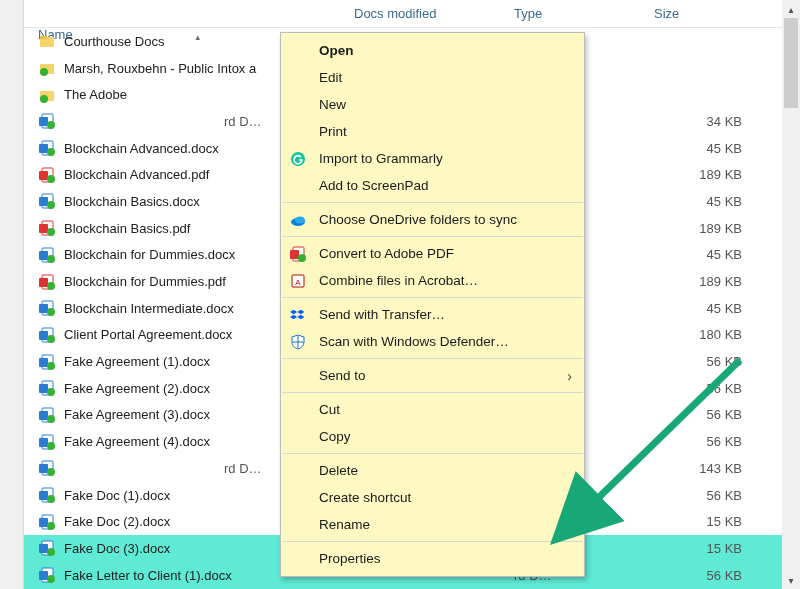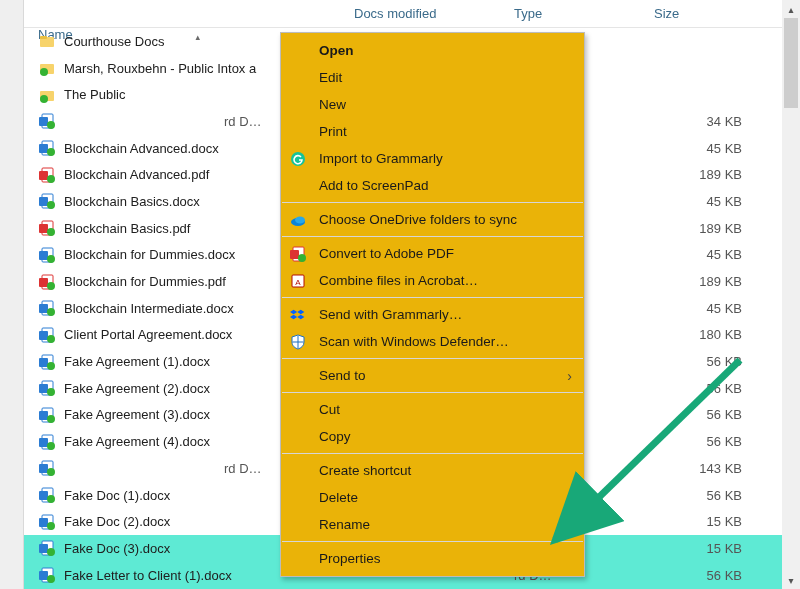--- a/index.html
+++ b/index.html
@@ -23,21 +23,21 @@
   
   .files { position: absolute; left: 24px; right: 18px; top: 28px; bottom: 0; }
   .row { height: 26.7px; display: flex; align-items: center; padding-left: 14px; }
   .row.sel { background: #5eead4; }
   .icon { width: 18px; height: 18px; margin-right: 8px; display: inline-flex; align-items:center; justify-content:center;}
   .fname { flex: 0 0 290px; white-space: nowrap; overflow: hidden; text-overflow: ellipsis; color: #202020; }
   .fdate { flex: 0 0 160px; color: #555; }
   .ftype { flex: 0 0 140px; color: #555; white-space: nowrap; overflow: hidden; text-overflow: ellipsis; }
   .fsize { flex: 1; color: #555; text-align: right; padding-right: 40px; }
   
-  .ctxmenu { position: absolute; left: 280px; top: 32px; width: 305px; background: #eab308; border: 1px solid #bcbcbc; box-shadow: 2px 3px 5px rgba(0,0,0,.25); padding: 4px 0; }
+  .ctxmenu { position: absolute; left: 280px; top: 32px; width: 305px; background: #fef9c3; border: 1px solid #bcbcbc; box-shadow: 2px 3px 5px rgba(0,0,0,.25); padding: 4px 0; }
   .mitem { height: 27px; display: flex; align-items: center; padding-left: 38px; padding-right: 12px; font-size: 13.5px; color: #1a1a1a; position: relative; }
   .mitem.bold { font-weight: 600; }
   .msep { height: 1px; background: #d6d6d6; margin: 3px 1px; }
   .micon { position: absolute; left: 8px; width: 18px; height: 18px; display: inline-flex; align-items: center; justify-content: center; }
   .mchevron { margin-left: auto; color: #444; font-size: 14px; }
   
   .arrow { position: absolute; pointer-events: none; }
 </style>
 </head>
 <body>
@@ -86,21 +86,21 @@
         <span class="ftype"></span>
         <span class="fsize"></span>
       </div>
       <div class="row">
         <span class="icon">
           <svg width="16" height="16">
             <rect x="1" y="4" width="14" height="10" rx="1" fill="#f7d36b"></rect>
             <circle cx="5" cy="12" r="4" fill="#34b233"></circle>
           </svg>
         </span>
-        <span class="fname">The Public</span>
+        <span class="fname">The Adobe</span>
         <span class="fdate"></span>
         <span class="ftype"></span>
         <span class="fsize"></span>
       </div>
       <div class="row">
         <span class="icon">
           <svg width="16" height="16">
             <rect x="3" y="1" width="11" height="14" rx="1" fill="#fff" stroke="#2b7cd3"></rect>
             <rect x="0" y="4" width="9" height="9" rx="1" fill="#2b7cd3"></rect>
             <circle cx="12" cy="12" r="4" fill="#34b233"></circle>
@@ -388,21 +388,21 @@
         </span>
         <span>Combine files in Acrobat…</span>
       </div>
       <div class="msep"></div>
       <div class="mitem">
         <span class="micon">
           <svg width="16" height="16">
             <path d="M4 3l4 2.5L4 8 0 5.5z M12 3l4 2.5L12 8 8 5.5z M4 8.5l4 2.5-4 2.5L0 11z M12 8.5l4 2.5-4 2.5L8 11z" fill="#0061ff" transform="scale(.9)"></path>
           </svg>
         </span>
-        <span>Send with Grammarly…</span>
+        <span>Send with Transfer…</span>
       </div>
       <div class="mitem">
         <span class="micon">
           <svg width="16" height="16">
             <path d="M8 1l6 2v5c0 4-3 6-6 7-3-1-6-3-6-7V3z" fill="#fff" stroke="#1e70c1"></path>
             <path d="M8 2v12" stroke="#1e70c1"></path>
             <path d="M2.5 8h11" stroke="#1e70c1"></path>
           </svg>
         </span>
         <span>Scan with Windows Defender…</span>
@@ -414,24 +414,24 @@
       </div>
       <div class="msep"></div>
       <div class="mitem">
         <span>Cut</span>
       </div>
       <div class="mitem">
         <span>Copy</span>
       </div>
       <div class="msep"></div>
       <div class="mitem">
+        <span>Delete</span>
+      </div>
+      <div class="mitem">
         <span>Create shortcut</span>
-      </div>
-      <div class="mitem">
-        <span>Delete</span>
       </div>
       <div class="mitem">
         <span>Rename</span>
       </div>
       <div class="msep"></div>
       <div class="mitem">
         <span>Properties</span>
       </div>
     </div>
 

